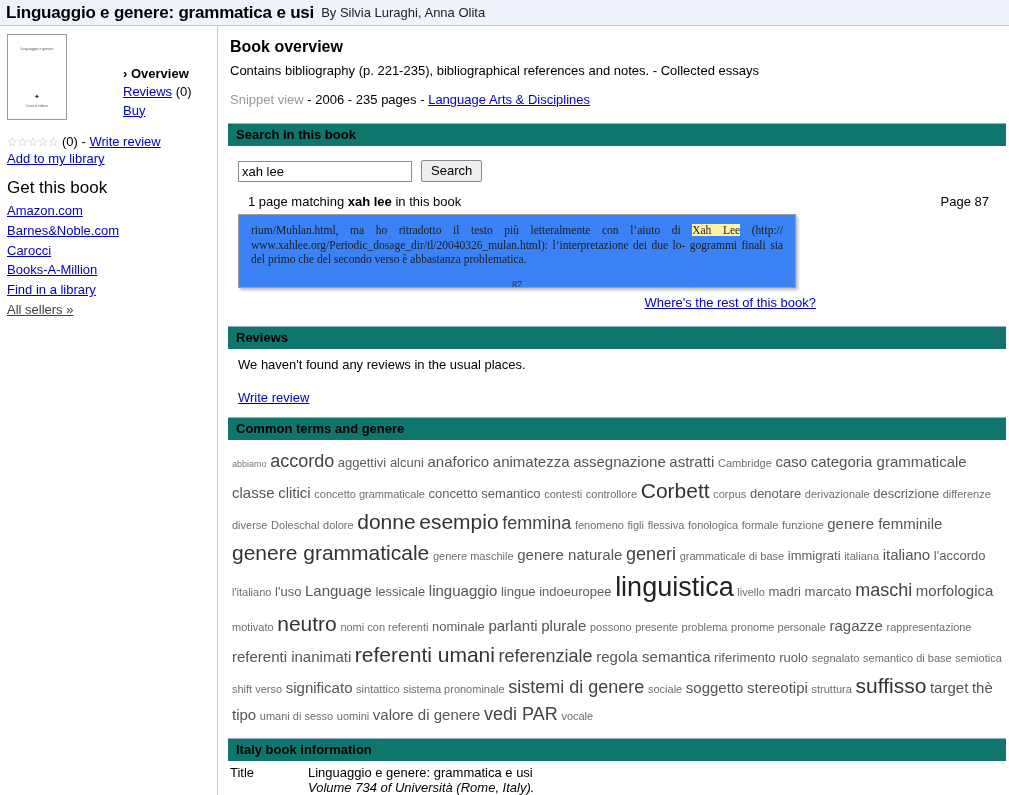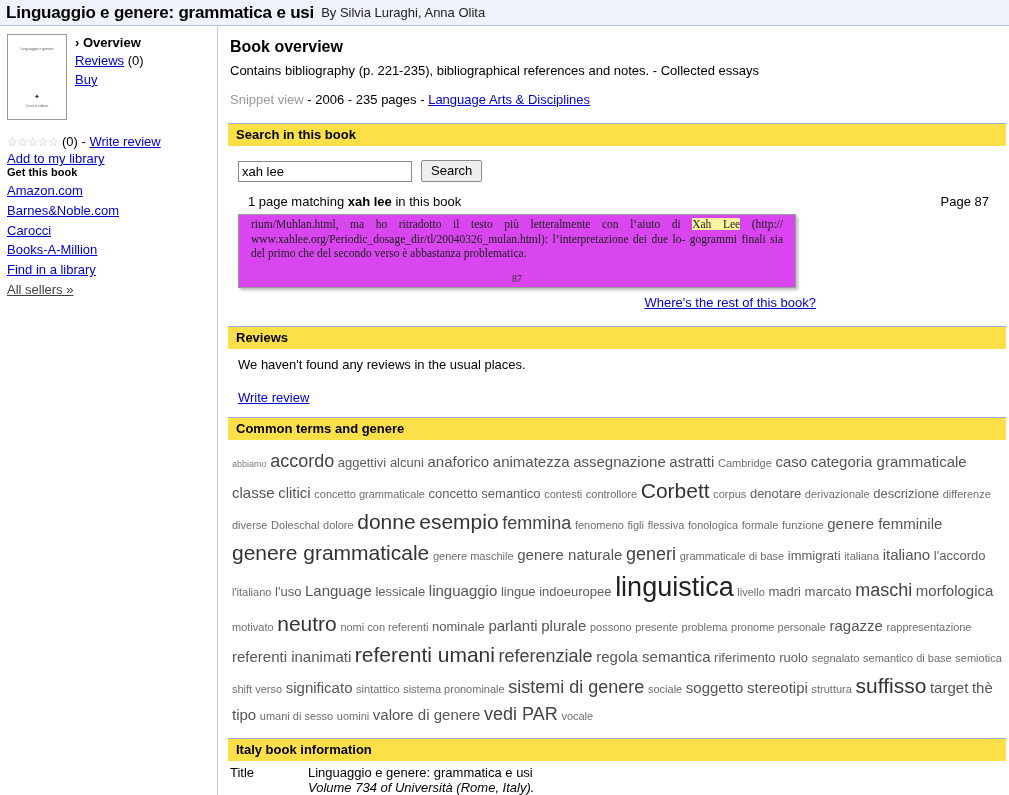--- a/index.html
+++ b/index.html
@@ -50,21 +50,21 @@
     border-right: 1px solid #c9c9c9;
     min-height: 769px;
   }
   #main {
     flex: 1;
     padding: 6px 0 0 10px;
     box-sizing: border-box;
   }
 
   
-  .side-top { display: flex; align-items: flex-start; }
+  .side-top { display: flex; align-items: flex-end; gap: 48px; }
   .cover {
     width: 58px; height: 84px;
     border: 1px solid #9a9a9a;
     background: #ffffff;
     position: relative;
     flex: 0 0 auto;
     margin-left: 3px;
   }
   .cover .ct {
     position: absolute; top: 12px; left: 0; right: 0;
@@ -89,33 +89,33 @@
   }
   .cnt { color: #000; }
   .rating { margin-top: 14px; padding-left: 3px; white-space: nowrap; }
   .stars { color: #b9b9b9; font-size: 12px; letter-spacing: -0.5px; }
   .rating .sep { color: #000; }
   .rating a, .addlib a {
     color: #0000cc; text-decoration: underline;
   }
   .addlib { padding-left: 3px; margin-top: 2px; }
   .getbook-h {
-    font-weight: bold; font-size: 11px;
-    margin-top: 0; padding-left: 3px;
+    font-weight: normal; font-size: 17px;
+    margin-top: 12px; padding-left: 3px;
   }
   .sellers { margin-top: 3px; padding-left: 3px; line-height: 1.52; }
   .sellers a {
     display: block; color: #0000cc; 
     font-size: 13px;
   }
   .sellers a.grey { color: #404040; }
 
   
   .secbar {
-    background: #fde047;
+    background: #0f766e;
     border-top: 1px solid #9aaad4;
     font-weight: bold;
     font-size: 13px;
     padding: 3px 0 4px 8px;
     margin-right: 3px;
   }
   .sec-body { padding: 6px 0 12px 8px; }
 
   h2.overview-h {
     font-size: 16px; font-weight: bold;
@@ -152,24 +152,24 @@
     display: flex; justify-content: space-between;
     margin: 12px 20px 0 12px;
     font-size: 13px;
   }
   .matchline b { font-weight: bold; }
 
   
   .snipwrap { margin: 5px 0 0 2px; position: relative; width: 558px; }
   .snippet {
     border: 1px solid #9b9b9b;
-    background: #d946ef;
+    background: #3b82f6;
     height: 74px;
     box-sizing: border-box;
-    padding: 2px 12px 0 12px;
+    padding: 8px 12px 0 12px;
     overflow: hidden;
     box-shadow: 2px 2px 3px rgba(0,0,0,.28);
     position: relative;
   }
   .sniptext {
     font-family: "Liberation Serif", serif;
     font-size: 11.5px;
     line-height: 1.28;
     color: #1c1c1c;
     text-align: justify;

